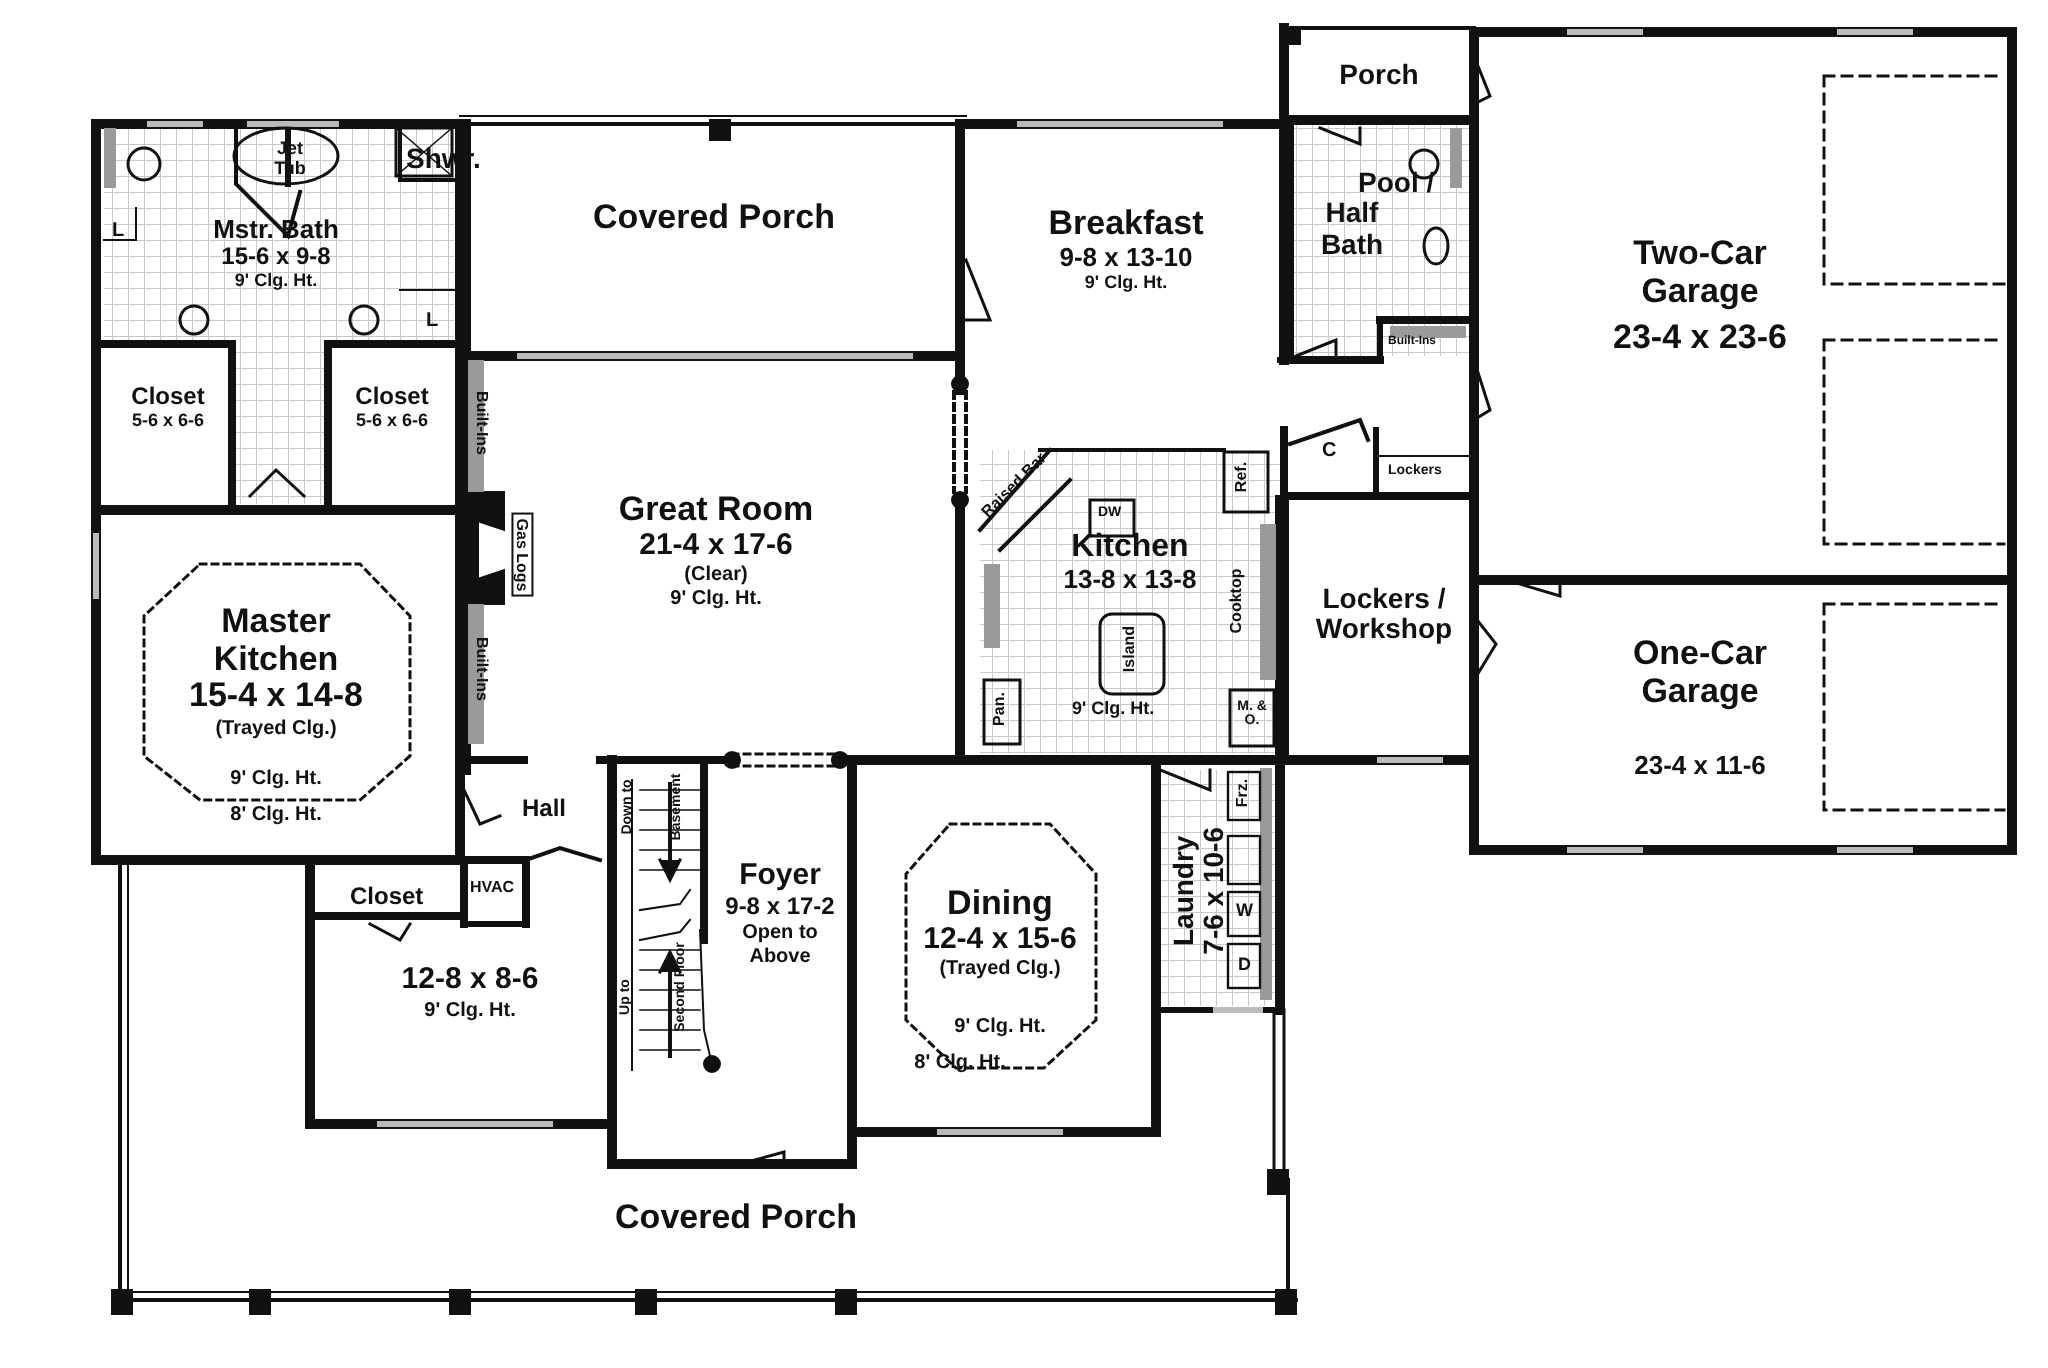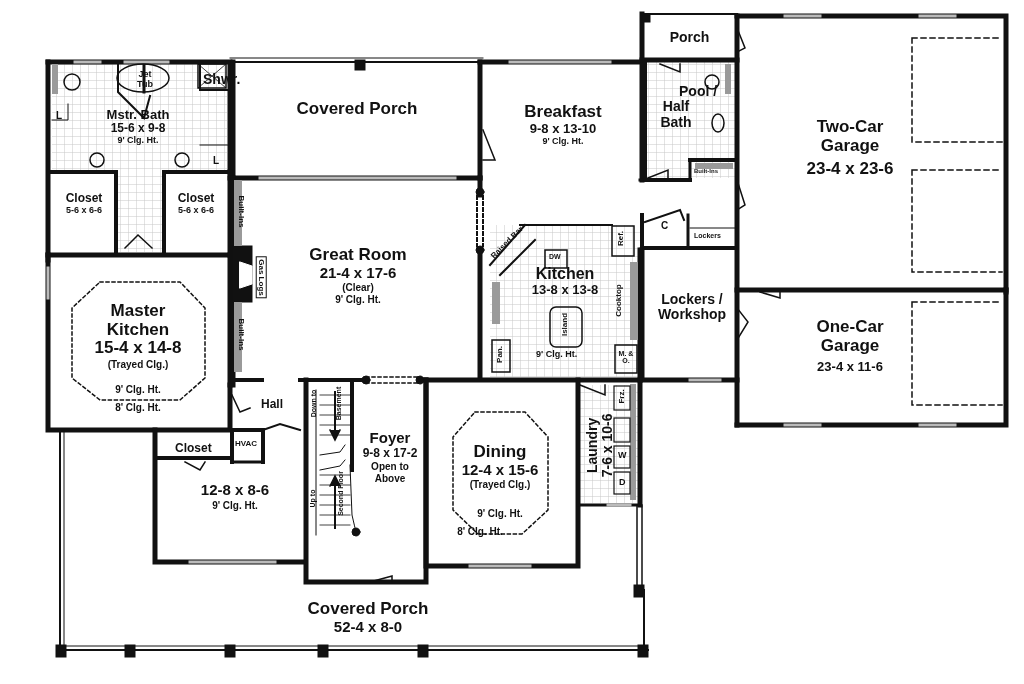--- a/index.html
+++ b/index.html
@@ -283,21 +283,21 @@
     <span class="t">Garage</span>
     <span class="m" style="font-size:17px;margin-top:5px;">23-4 x 23-6</span>
   </div>
   <div class="lbl" style="left:648px;top:292px;width:88px;">
     <span class="m" style="font-size:14px;">Lockers /</span>
     <span class="m" style="font-size:14px;">Workshop</span>
   </div>
   <div class="lbl" style="left:790px;top:318px;width:120px;">
     <span class="t">One-Car</span>
     <span class="t">Garage</span>
-    <span class="m" style="font-size:13px;margin-top:5px;">23-4 x 11-6</span>
+    <span class="m" style="font-size:13px;margin-top:21px;">23-4 x 11-6</span>
   </div>
 
   <div class="small" style="left:261px;top:397px;font-size:12px;">Hall</div>
   <div class="small" style="left:175px;top:441px;font-size:12px;">Closet</div>
   <div class="small" style="left:235px;top:439px;font-size:8px;">HVAC</div>
 
   <div class="lbl" style="left:160px;top:482px;width:150px;">
     <span class="d">12-8 x 8-6</span>
     <span class="s">9' Clg. Ht.</span>
   </div>
@@ -325,15 +325,14 @@
   <div class="lbl rot" style="left:560px;top:430px;width:80px;transform:rotate(-90deg);">
     <span class="m" style="font-size:14px;">Laundry</span>
     <span class="m" style="font-size:14px;">7-6 x 10-6</span>
   </div>
   <div class="small rot" style="left:614px;top:392px;transform:rotate(-90deg);font-size:8px;">Frz.</div>
   <div class="small" style="left:618px;top:450px;font-size:9px;">W</div>
   <div class="small" style="left:619px;top:477px;font-size:9px;">D</div>
 
   <div class="lbl" style="left:278px;top:600px;width:180px;">
     <span class="t">Covered Porch</span>
-    <span class="d">52-4 x 8-0</span>
   </div>
 </div>
 
 </body></html>

